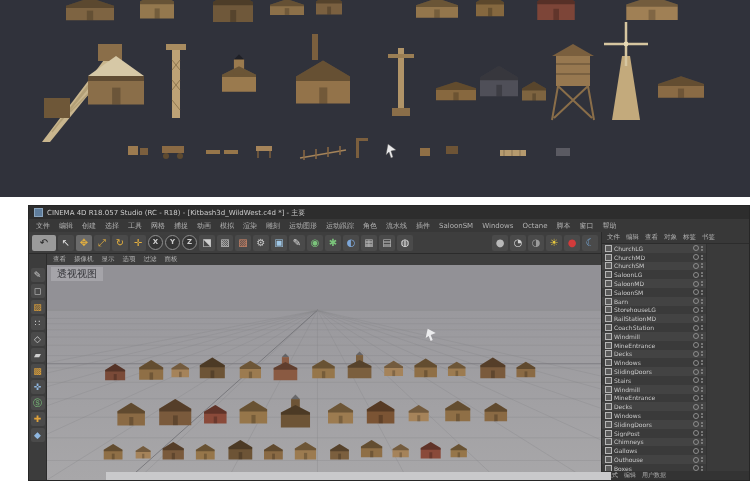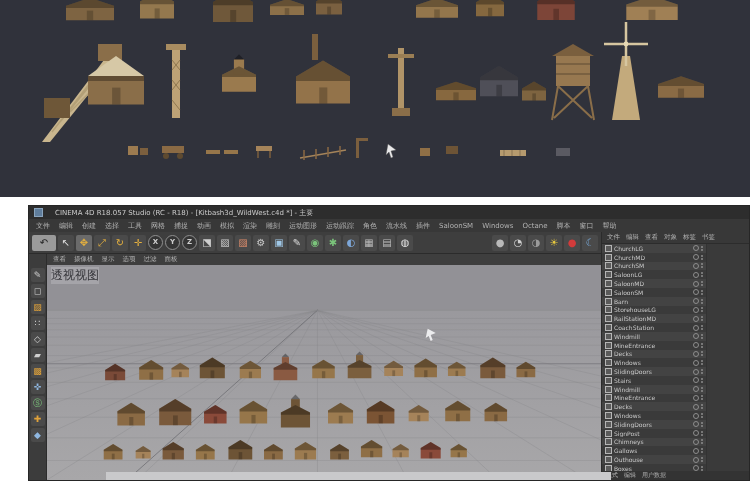--- a/index.html
+++ b/index.html
@@ -5,21 +5,21 @@
   html,body{margin:0;padding:0}
   body{width:750px;height:481px;background:#ffffff;position:relative;overflow:hidden;
        font-family:"DejaVu Sans",sans-serif;}
 
   
   .hero{position:absolute;left:0;top:0;width:750px;height:197px;background:#30323b;overflow:hidden}
 
   
   .c4d{position:absolute;left:28px;top:205px;width:722px;height:276px;background:#3a3a3a;
        color:#c2c2c2;overflow:hidden;border:1px solid #262626;box-sizing:border-box}
-  .titlebar{height:13px;background:#2d2d2d;display:flex;align-items:center;gap:12px;
+  .titlebar{height:13px;background:#2d2d2d;display:flex;align-items:center;gap:4px;
             padding:0 5px;font-size:7px;color:#cccccc;white-space:nowrap}
   .appicon{width:7px;height:7px;background:#5f7d9c;border:1px solid #8aa4bd;flex:0 0 auto}
   .menubar{height:13px;background:#383838;border-bottom:1px solid #2b2b2b;display:flex;
            align-items:center;padding:0 7px;gap:9px;font-size:7px;color:#b2b2b2;white-space:nowrap;overflow:hidden}
   .menubar span{cursor:default}
 
   .toolbar{position:absolute;top:26px;left:0;width:572px;height:22px;background:#3e3e3e;
            border-bottom:1px solid #2b2b2b;display:flex;align-items:center;padding:0 3px;box-sizing:border-box}
   .tb-group{display:flex;gap:2px;align-items:center}
   .spacer{flex:1}
@@ -34,22 +34,22 @@
   .modebar{width:17px;background:#3c3c3c;border-right:1px solid #2c2c2c;display:flex;
            flex-direction:column;align-items:center;padding-top:14px;gap:2px}
   .mode-icon{width:14px;height:14px;border-radius:2px;background:#4a4a4a;display:flex;
              align-items:center;justify-content:center;font-size:9px;line-height:1;overflow:hidden}
 
   .viewport{flex:1;display:flex;flex-direction:column;background:#9c9c9e;min-width:0;position:relative}
   .vp-menubar{height:11px;background:#3e3e3e;display:flex;align-items:center;gap:8px;
               padding:0 6px;font-size:6.5px;color:#b0b0b0;white-space:nowrap}
   .vp-canvas{flex:1;position:relative}
   .vp-canvas svg{position:absolute;inset:0;width:100%;height:100%}
-  .vp-label{position:absolute;top:2px;left:4px;font-size:12px;color:#35353a;
-            background:rgba(255,255,255,.18);padding:0 0;z-index:2}
+  .vp-label{position:absolute;top:2px;left:4px;font-size:10px;color:#35353a;
+            background:rgba(255,255,255,.18);padding:0 6px;z-index:2}
 
   
   .rightpanel{position:absolute;top:26px;left:572px;right:0;bottom:0;background:#3a3a3a;
               border-left:1px solid #2b2b2b;display:flex;flex-direction:column}
   .om-menubar{height:11px;background:#383838;border-bottom:1px solid #2c2c2c;display:flex;
               align-items:center;gap:6px;padding:0 5px;font-size:6.5px;color:#b0b0b0;white-space:nowrap}
   .om-body{flex:1;display:flex;overflow:hidden}
   .om-rows{width:104px;display:flex;flex-direction:column}
   .om-row{height:8.8px;flex:0 0 auto;display:flex;align-items:center;gap:2px;padding:0 3px;
           font-size:6px;color:#c9c9c9;box-sizing:border-box}

